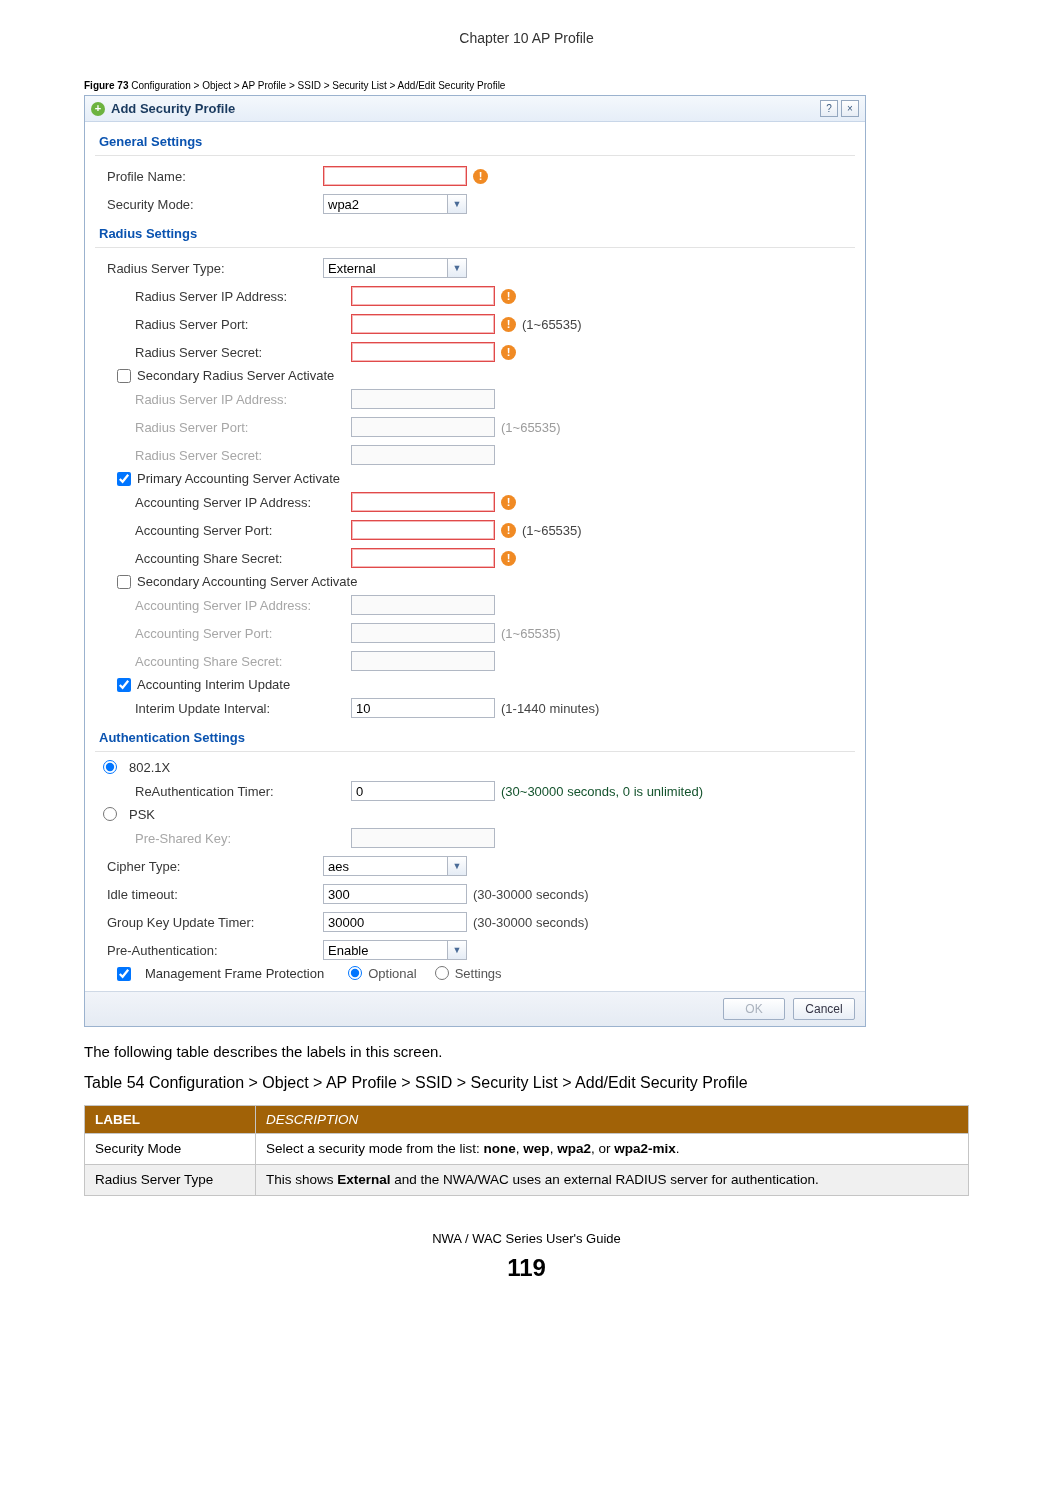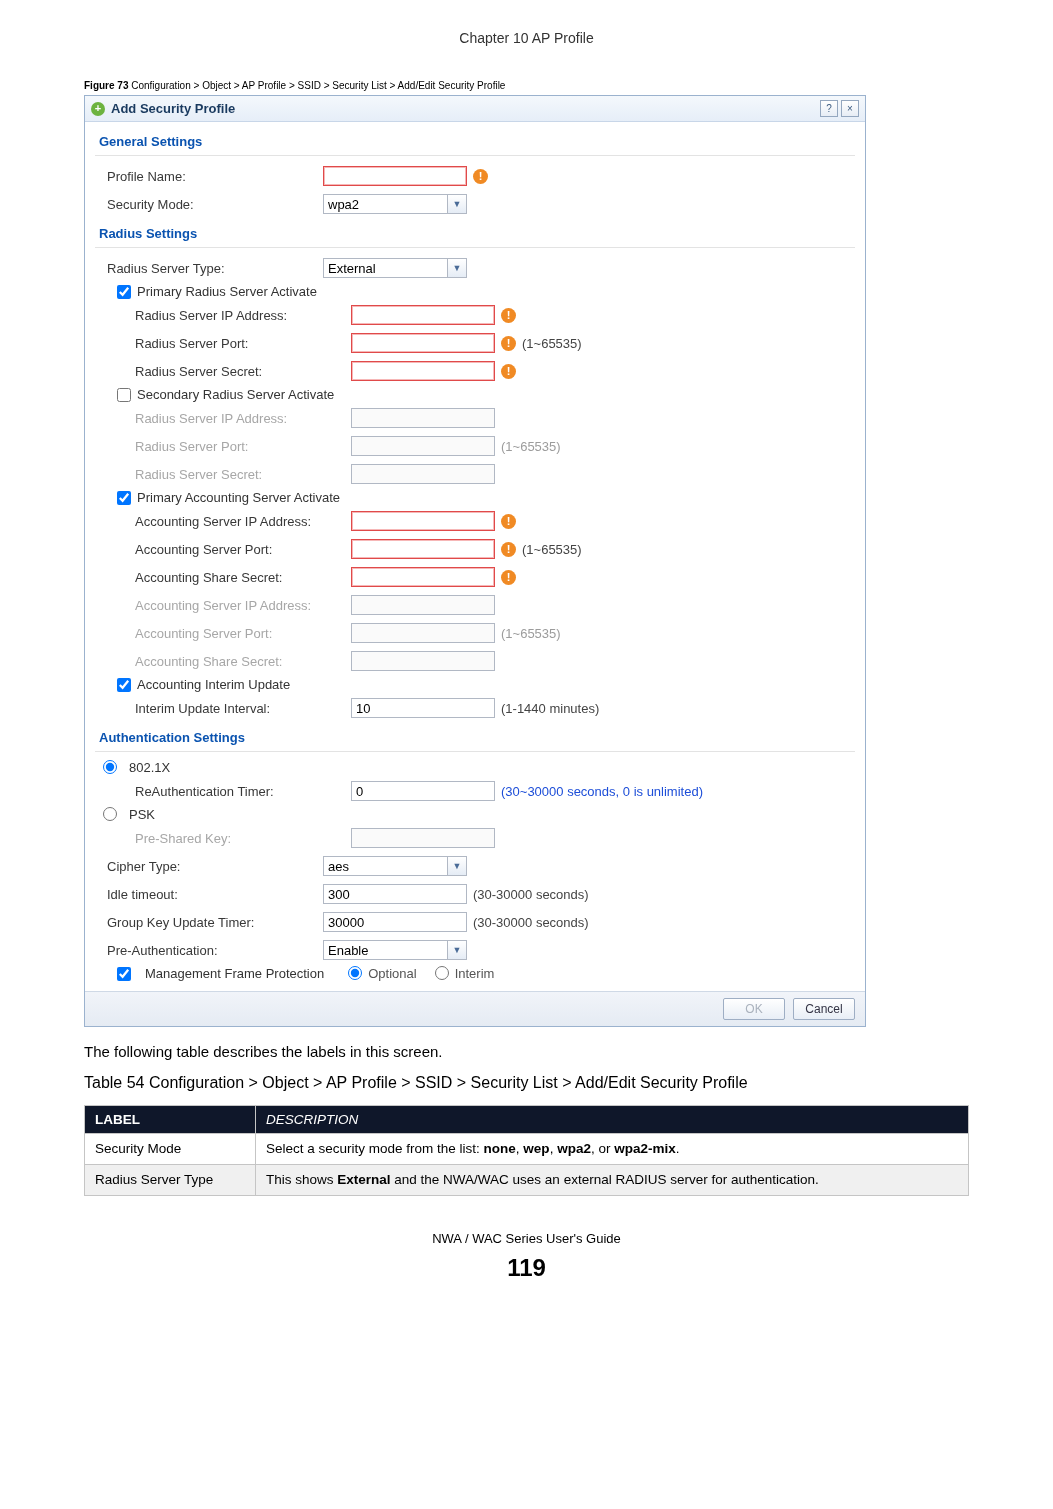--- a/index.html
+++ b/index.html
@@ -37,21 +37,21 @@
   .mfprow .optset{display:flex;align-items:center;gap:18px;margin-left:10px}
   .mfprow .optset label{display:flex;align-items:flex-start;gap:6px;color:#555}
 
   .btnbar{background:linear-gradient(#f1f4f9,#e5ebf3);border-top:1px solid #cfd9e6;padding:6px 10px;display:flex;justify-content:flex-end;gap:8px;margin-top:8px}
   .btn{height:22px;min-width:62px;border:1px solid #9eaec4;background:linear-gradient(#fff,#e8eef6);font-size:12px;color:#334;cursor:pointer;border-radius:2px}
   .btn[disabled]{color:#aab2bd;cursor:default}
 
   .after-text{font-size:15px;margin:16px 0 14px 0}
   .tab-caption{font-size:16px;margin-bottom:13px}
   table.desc{width:885px;border-collapse:collapse;font-size:13.5px}
-  table.desc th{background:#0f172a;color:#fff;font-weight:normal;text-align:left;padding:6px 10px;border:1px solid #c5c5c5;font-style:normal}
+  table.desc th{background:#a16207;color:#fff;font-weight:normal;text-align:left;padding:6px 10px;border:1px solid #c5c5c5;font-style:normal}
   table.desc th:first-child{width:150px;font-weight:bold;font-style:normal}
   table.desc th:nth-child(2){font-style:italic}
   table.desc td{border:1px solid #c5c5c5;padding:6px 10px;vertical-align:top;line-height:1.35}
   table.desc tr:nth-child(2) td{background:#fff}
   table.desc tr:nth-child(3) td{background:#f0f0f0}
   table.desc tr:nth-child(4) td{background:#fff}
 
   .footer{text-align:center;font-size:13px;margin-top:34px;line-height:1.4;padding-bottom:26px}
   .footer .pg{font-size:24px;font-weight:bold;margin-top:2px}
 </style>
@@ -93,24 +93,20 @@
       <div class="section-h">Radius Settings</div>
       <div class="hr"></div>
       <div class="row">
         <span class="lbl">Radius Server Type:</span>
         <span class="combo">
           <input type="text" value="External" style="">
           <span class="arrow">▼</span>
         </span>
       </div>
 
-      <div class="ckrow">
-        <input type="checkbox" class="chk" checked="" style="">
-        <span>Primary Radius Server Activate</span>
-      </div>
       <div class="row">
           <span class="lbl sub">Radius Server IP Address:</span>
         <input type="text" class="err" style="">
           <span class="warn">!</span>
         </div>
       <div class="row">
           <span class="lbl sub">Radius Server Port:</span>
         <input type="text" class="err" style="">
           <span class="warn">!</span>
           <span class="hint" style="color:#444">(1~65535)</span>
@@ -153,20 +149,24 @@
           <input type="text" class="err" style="">
           <span class="warn">!</span>
           <span class="hint" style="color:#444">(1~65535)</span>
         </div>
       <div class="row">
           <span class="lbl sub">Accounting Share Secret:</span>
           <input type="text" class="err" style="">
           <span class="warn">!</span>
         </div>
 
+      <div class="ckrow">
+        <input type="checkbox" class="chk" style="">
+        <span>Secondary Accounting Server Activate</span>
+      </div>
       <div class="row">
           <span class="lbl sub dis">Accounting Server IP Address:</span>
           <input type="text" disabled="" style="">
         </div>
       <div class="row">
           <span class="lbl sub dis">Accounting Server Port:</span>
           <input type="text" disabled="" style="">
           <span class="hint">(1~65535)</span>
         </div>
       <div class="row">
@@ -187,21 +187,21 @@
       <div class="section-h">Authentication Settings</div>
       <div class="hr"></div>
 
       <div class="radio-line">
         <input type="radio" class="rad" name="authm" checked="" style="">
         <span>802.1X</span>
       </div>
       <div class="row">
           <span class="lbl sub">ReAuthentication Timer:</span>
         <input type="text" value="0" style="">
-        <span class="hint" style="color:#1d4ed8">(30~30000 seconds, 0 is unlimited)</span>
+        <span class="hint" style="color:#14532d">(30~30000 seconds, 0 is unlimited)</span>
       </div>
 
       <div class="radio-line">
         <input type="radio" class="rad" name="authm" style="">
         <span>PSK</span>
       </div>
       <div class="row">
           <span class="lbl sub dis">Pre-Shared Key:</span>
           <input type="text" disabled="" style="">
         </div>
@@ -234,21 +234,21 @@
       <div class="mfprow">
         <input type="checkbox" class="chk" checked="" style="">
         <span>Management Frame Protection</span>
         <span class="optset">
           <label>
               <input type="radio" class="rad" name="mfp" checked="" style="">
               <span>Optional</span>
             </label>
           <label>
               <input type="radio" class="rad" name="mfp" style="">
-              <span>Interim</span>
+              <span>Settings</span>
             </label>
         </span>
       </div>
     </div>
 
     <div class="btnbar">
       <button class="btn" disabled="">OK</button>
       <button class="btn">Cancel</button>
     </div>
   </div>

